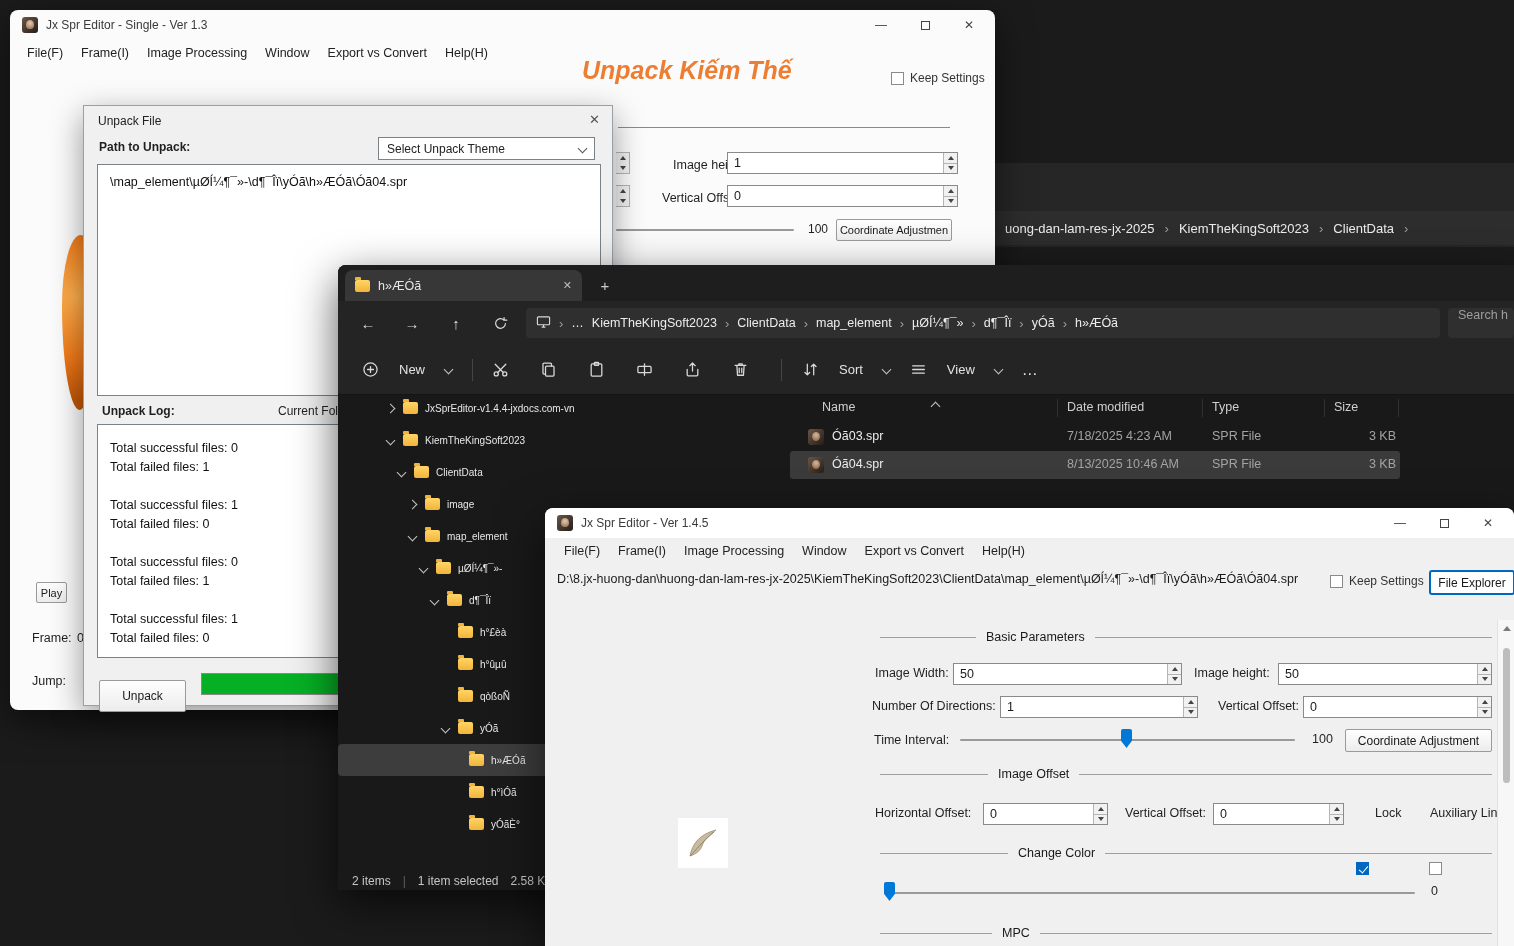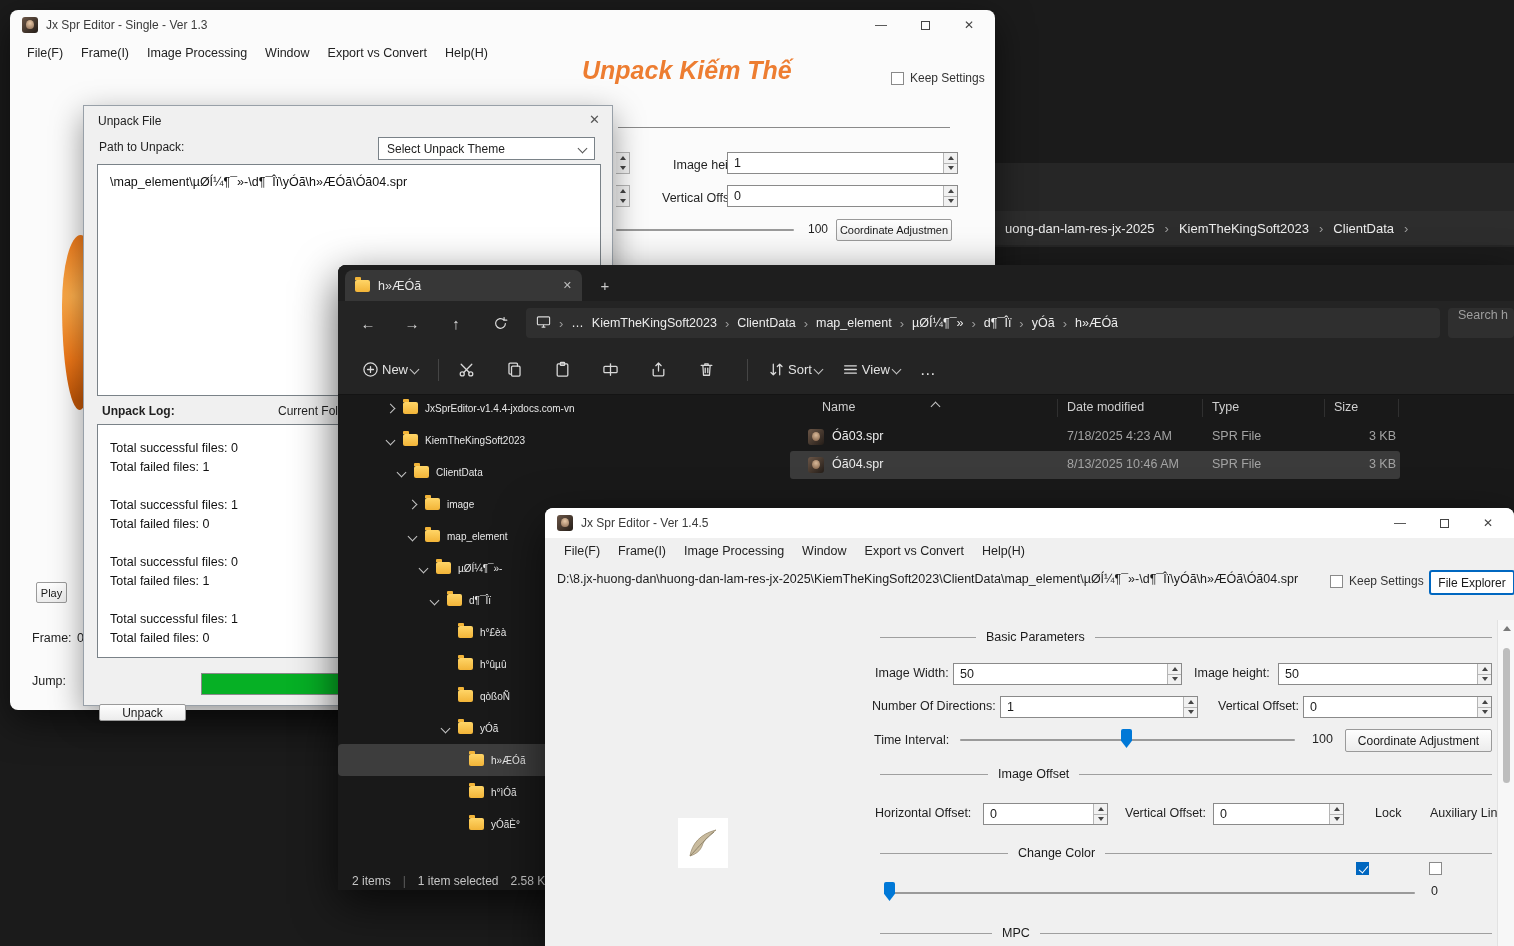--- a/index.html
+++ b/index.html
@@ -85,21 +85,21 @@
 #ex .navrow{position:absolute;top:36px;left:0;right:0;height:44px;display:flex;align-items:center;padding-left:8px}
 .navbtn{width:44px;height:34px;display:flex;align-items:center;justify-content:center;font-size:15px;color:#dadada;border-radius:4px}
 .addr{height:30px;background:#2f2f2f;border-radius:4px;display:flex;align-items:center;gap:8px;padding:0 10px;
   font-size:12.5px;flex:1;margin:0 8px 0 4px;overflow:hidden;white-space:nowrap}
 .crumb{color:#ececec}
 .searchbox{width:66px;height:30px;background:#2f2f2f;border-radius:4px;display:flex;align-items:flex-start;
   padding-left:10px;font-size:12.5px;color:#9e9e9e;overflow:hidden;white-space:nowrap;flex:none}
 .mon svg{width:15px;height:15px;stroke:#d9d9d9;fill:none;stroke-width:1.2}
 .tbar{position:absolute;top:80px;left:0;right:0;height:50px;display:flex;align-items:center;padding-left:14px;
   font-size:13px;color:#e2e2e2;border-bottom:1px solid #141414}
-.tbtn{display:flex;align-items:center;gap:3px;padding:7px 10px;border-radius:4px;white-space:nowrap}
+.tbtn{display:flex;align-items:center;gap:20px;padding:7px 10px;border-radius:4px;white-space:nowrap}
 .ticon{width:34px;height:34px;display:flex;align-items:center;justify-content:center;margin-right:14px;border-radius:4px}
 .ticon svg,.tbtn svg{width:17px;height:17px;stroke:#d9d9d9;fill:none;stroke-width:1.2;stroke-linecap:round;stroke-linejoin:round;flex:none}
 .tsep{width:1px;height:22px;background:#454545;margin:0 10px;flex:none}
 .tree{position:absolute;left:0;top:127px;width:448px}
 .trow{height:32px;display:flex;align-items:center;gap:7px;font-size:10px;color:#e8e8e8;white-space:nowrap}
 .trow.sel{background:#3d3d3d;border-radius:4px}
 .fhead{position:absolute;left:452px;top:132px;width:612px;height:24px;font-size:12.5px;color:#cfcfcf}
 .fcol{position:absolute;top:3px;white-space:nowrap}
 .fsep{position:absolute;top:2px;width:1px;height:18px;background:#303030}
 .frow{position:absolute;left:452px;height:28px;width:610px;font-size:12.5px;color:#ececec}
@@ -220,42 +220,42 @@
   <div class="sprite-frag"></div>
   <div class="wbtn" style="left:26px;top:572px;width:31px;height:21px;font-size:11px">Play</div>
   <span class="lab" style="left:22px;top:621px">Frame:</span>
   <span class="lab" style="left:67px;top:621px">0</span>
   <span class="lab" style="left:22px;top:664px">Jump:</span>
 </div>
 
 <div class="abs" id="dlg">
   <span class="dtitle">Unpack File</span>
   <span class="dclose">✕</span>
-  <span class="lab" style="left:15px;top:34px;font-weight:normal;font-size:12px">Path to Unpack:</span>
+  <span class="lab" style="left:15px;top:34px;font-weight:bold;font-size:12px">Path to Unpack:</span>
   <div class="combo" style="left:294px;top:31px;width:217px;height:23px">
     <span>Select Unpack Theme</span>
     <span class="chev down dark"></span>
   </div>
   <div class="tarea" style="left:13px;top:58px;width:504px;height:232px">
     <span>\map_element\µØÍ¼¶¯»-\d¶¯Îï\yÓã\h»ÆÓã\Óã04.spr</span>
   </div>
   <span class="lab" style="left:18px;top:298px;font-weight:bold;font-size:12px">Unpack Log:</span>
   <span class="lab" style="left:194px;top:298px;font-size:12px">Current Fol</span>
   <div class="tarea" style="left:13px;top:318px;width:504px;height:234px;white-space:pre-line;line-height:19px;padding-top:14px">Total successful files: 0
 Total failed files: 1
 
 Total successful files: 1
 Total failed files: 0
 
 Total successful files: 0
 Total failed files: 1
 
 Total successful files: 1
 Total failed files: 0</div>
-  <div class="wbtn" style="left:15px;top:598px;width:87px;height:17px">Unpack</div>
+  <div class="wbtn" style="left:15px;top:574px;width:87px;height:32px">Unpack</div>
   <div class="progress" style="left:117px;top:567px;width:382px;height:22px">
     <div class="fill"></div>
   </div>
 </div>
 
 <div class="abs" id="ex">
   <div class="chrome"></div>
   <div class="tabstrip"></div>
   <div class="tab">
     <span class="folder"></span>

